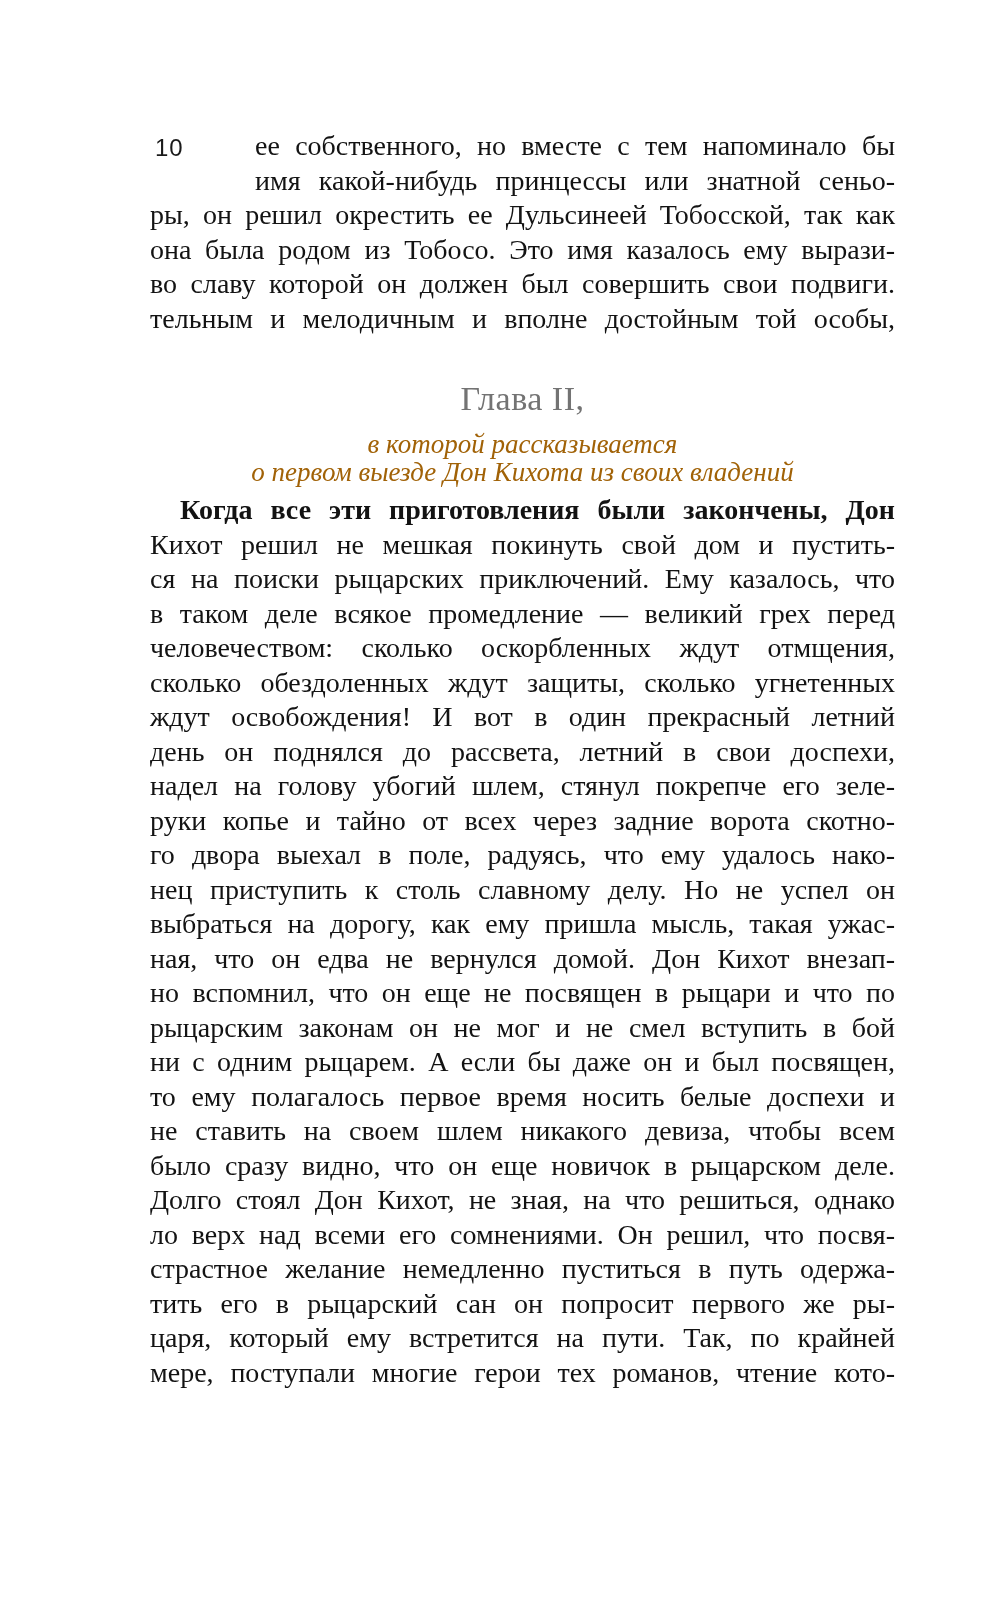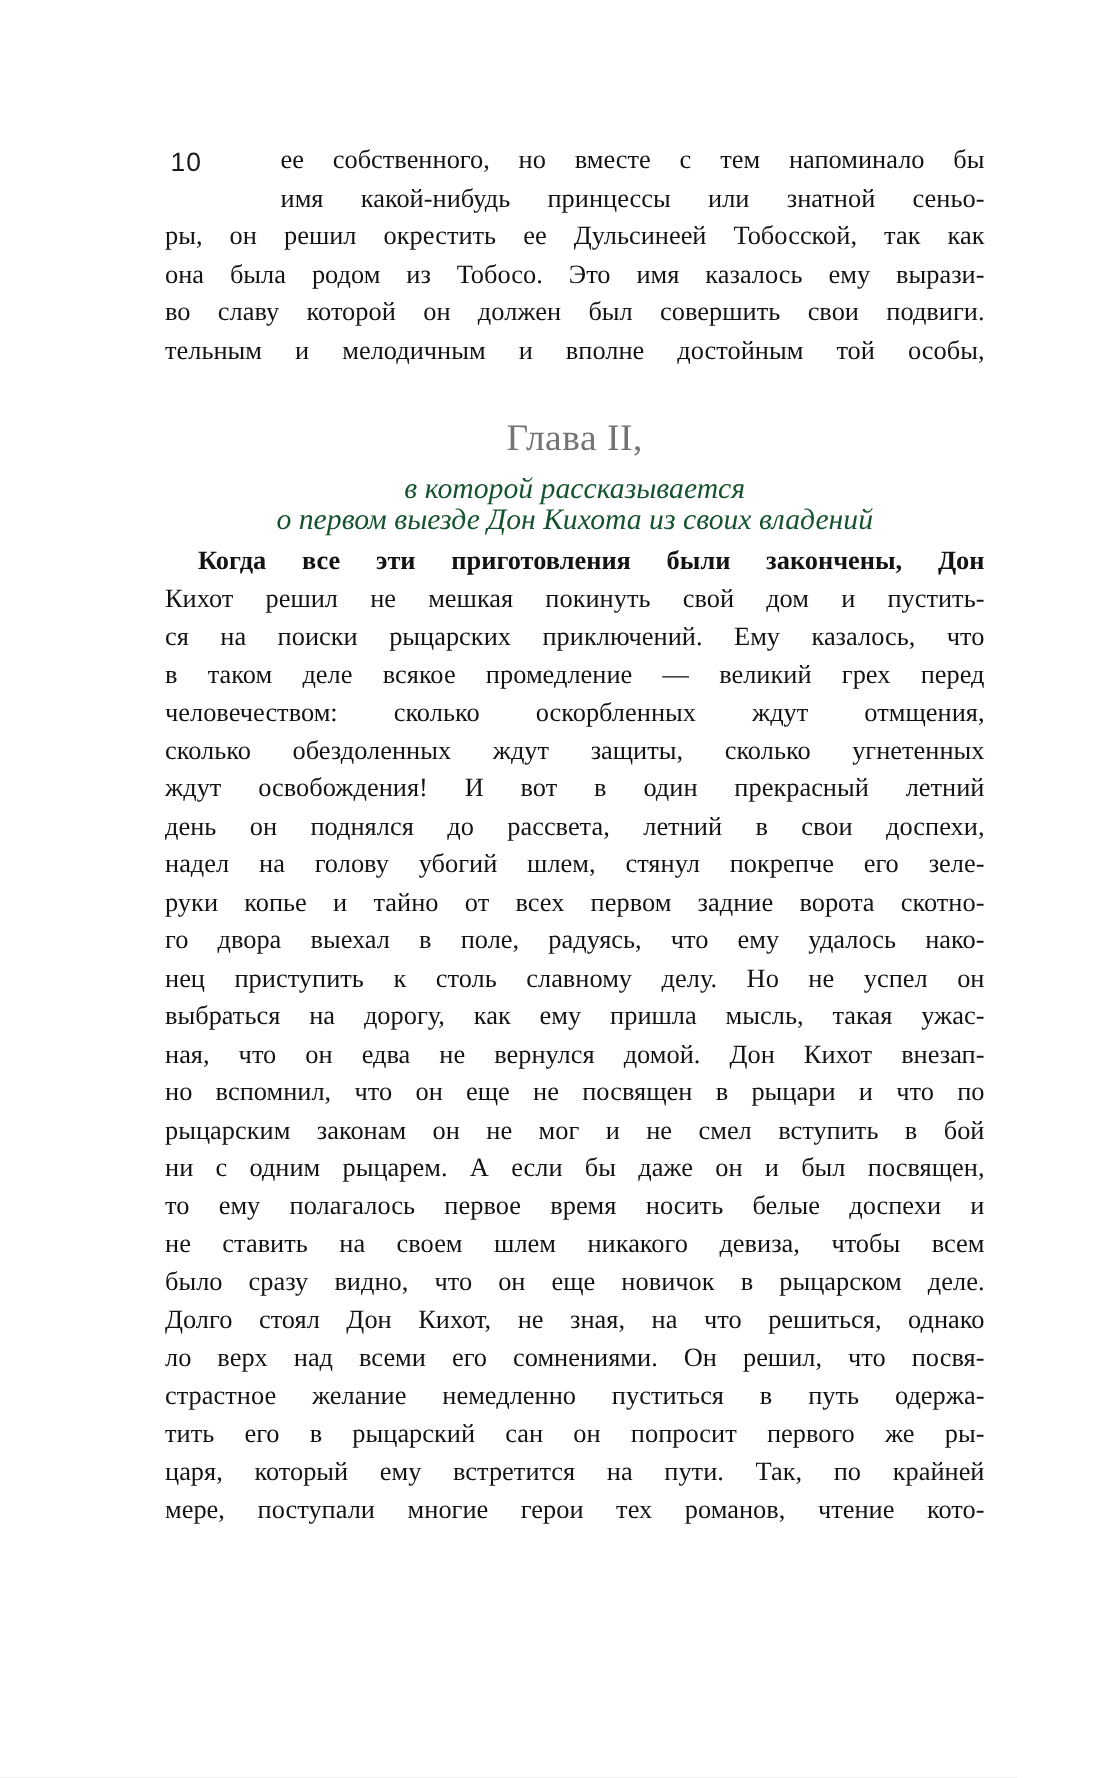--- a/index.html
+++ b/index.html
@@ -30,21 +30,21 @@
     position: absolute;
     left: 150px;
     top: 129px;
     width: 745px;
   }
   .para {
     margin: 0;
     padding: 0;
   }
   .line {
-    font-size: 24px;
+    font-size: 28px;
     line-height: 34.5px;
     text-align: justify;
     text-align-last: justify;
     word-spacing: 1px;
     white-space: normal;
   }
   .line.indented {
     margin-left: 105px;
   }
   .line.first-indent {
@@ -59,21 +59,21 @@
     text-align: center;
     letter-spacing: 0.5px;
     color: #737373;
   }
   .chapter-subtitle {
     margin-top: 14px;
     text-align: center;
     font-style: italic;
     font-size: 27px;
     line-height: 28px;
-    color: #14532d;
+    color: #a16207;
   }
   .para-main {
     margin-top: 7px;
   }
 </style>
 </head>
 <body>
 
 <div class="page">
 
@@ -100,21 +100,21 @@
     <div class="para para-main">
       <div class="line first-indent">Когда все эти приготовления были закончены, Дон</div>
       <div class="line">Кихот решил не мешкая покинуть свой дом и пустить-</div>
       <div class="line">ся на поиски рыцарских приключений. Ему казалось, что</div>
       <div class="line">в таком деле всякое промедление — великий грех перед</div>
       <div class="line">человечеством: сколько оскорбленных ждут отмщения,</div>
       <div class="line">сколько обездоленных ждут защиты, сколько угнетенных</div>
       <div class="line">ждут освобождения! И вот в один прекрасный летний</div>
       <div class="line">день он поднялся до рассвета, летний в свои доспехи,</div>
       <div class="line">надел на голову убогий шлем, стянул покрепче его зеле-</div>
-      <div class="line">руки копье и тайно от всех первом задние ворота скотно-</div>
+      <div class="line">руки копье и тайно от всех через задние ворота скотно-</div>
       <div class="line">го двора выехал в поле, радуясь, что ему удалось нако-</div>
       <div class="line">нец приступить к столь славному делу. Но не успел он</div>
       <div class="line">выбраться на дорогу, как ему пришла мысль, такая ужас-</div>
       <div class="line">ная, что он едва не вернулся домой. Дон Кихот внезап-</div>
       <div class="line">но вспомнил, что он еще не посвящен в рыцари и что по</div>
       <div class="line">рыцарским законам он не мог и не смел вступить в бой</div>
       <div class="line">ни с одним рыцарем. А если бы даже он и был посвящен,</div>
       <div class="line">то ему полагалось первое время носить белые доспехи и</div>
       <div class="line">не ставить на своем шлем никакого девиза, чтобы всем</div>
       <div class="line">было сразу видно, что он еще новичок в рыцарском деле.</div>

